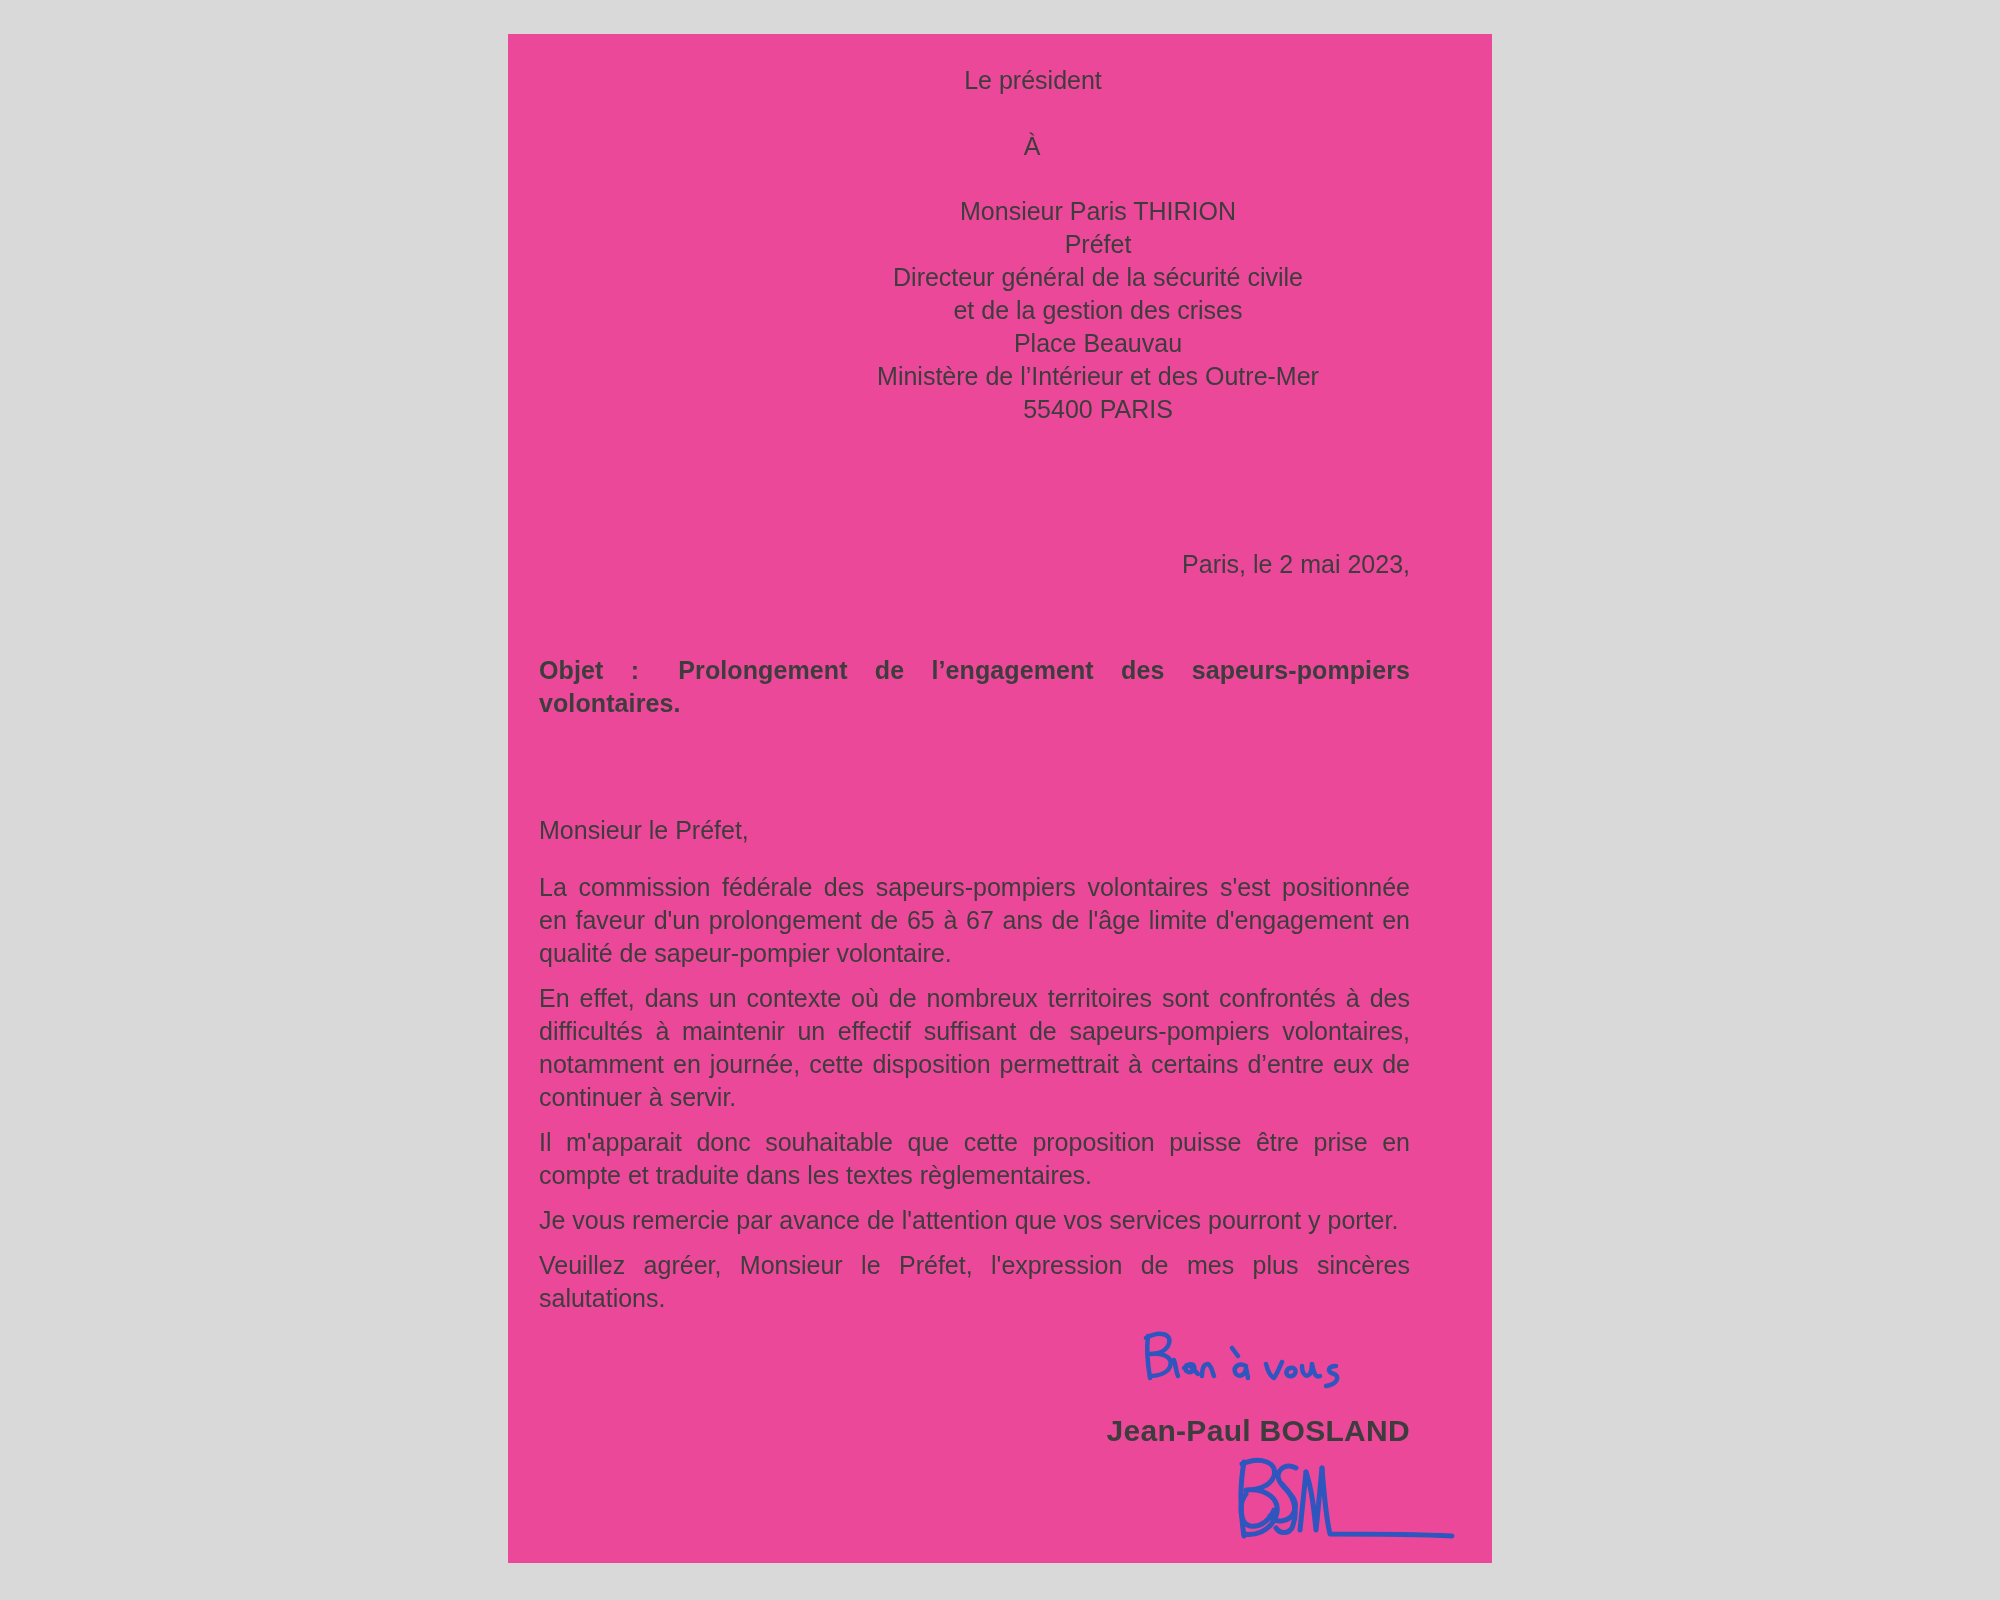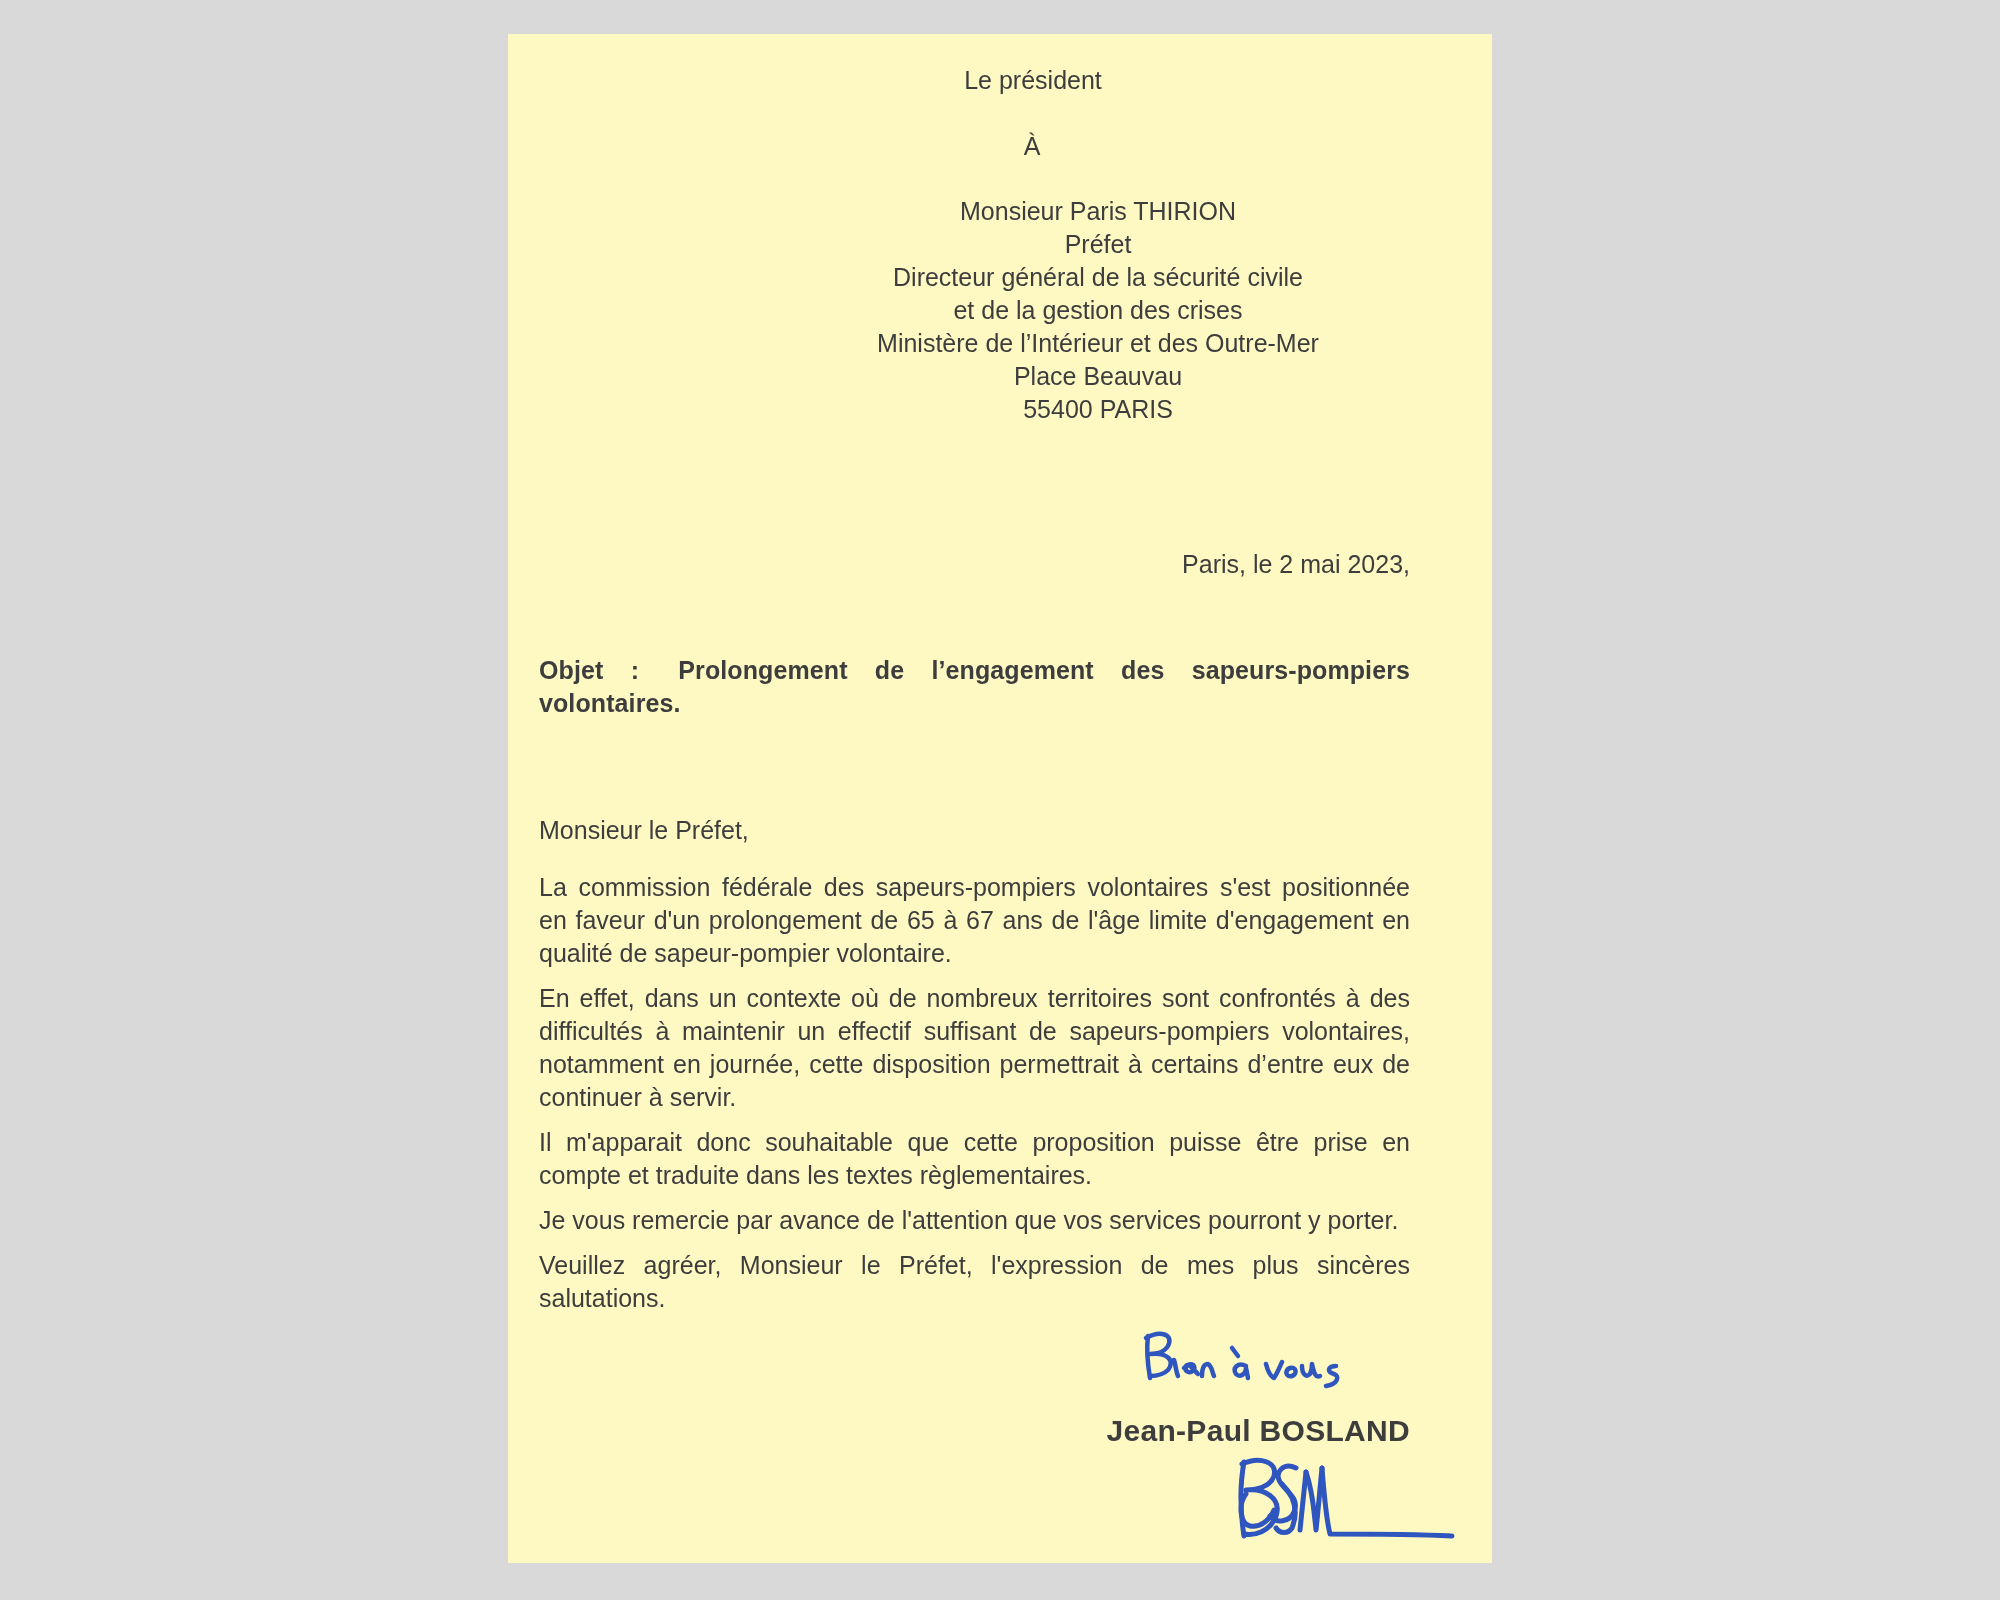--- a/index.html
+++ b/index.html
@@ -9,21 +9,21 @@
     height: 1600px;
     background: #d9d9d9;
     overflow: hidden;
   }
   .page {
     position: absolute;
     left: 508px;
     top: 34px;
     width: 984px;
     height: 1529px;
-    background: #fef9c3;
+    background: #ec4899;
     color: #3d3d3d;
     font-family: "Liberation Sans", sans-serif;
     font-size: 25px;
     line-height: 33px;
   }
   .abs { position: absolute; }
   .sender {
     left: 525px; top: 30px; width: 160px;
     text-align: center;
     margin-left: -80px;
@@ -85,22 +85,22 @@
 
   <div class="abs sender">Le président</div>
 
   <div class="abs to-mark">À</div>
 
   <div class="abs recipient">
     <div>Monsieur Paris THIRION</div>
     <div>Préfet</div>
     <div>Directeur général de la sécurité civile</div>
     <div>et de la gestion des crises</div>
+    <div>Place Beauvau</div>
     <div>Ministère de l’Intérieur et des Outre-Mer</div>
-    <div>Place Beauvau</div>
     <div>55400 PARIS</div>
   </div>
 
   <div class="abs date">Paris, le 2 mai 2023,</div>
 
   <div class="abs subject">
     <span class="label">Objet :</span>
     <span>Prolongement de l’engagement des sapeurs-pompiers volontaires.</span>
   </div>
 

